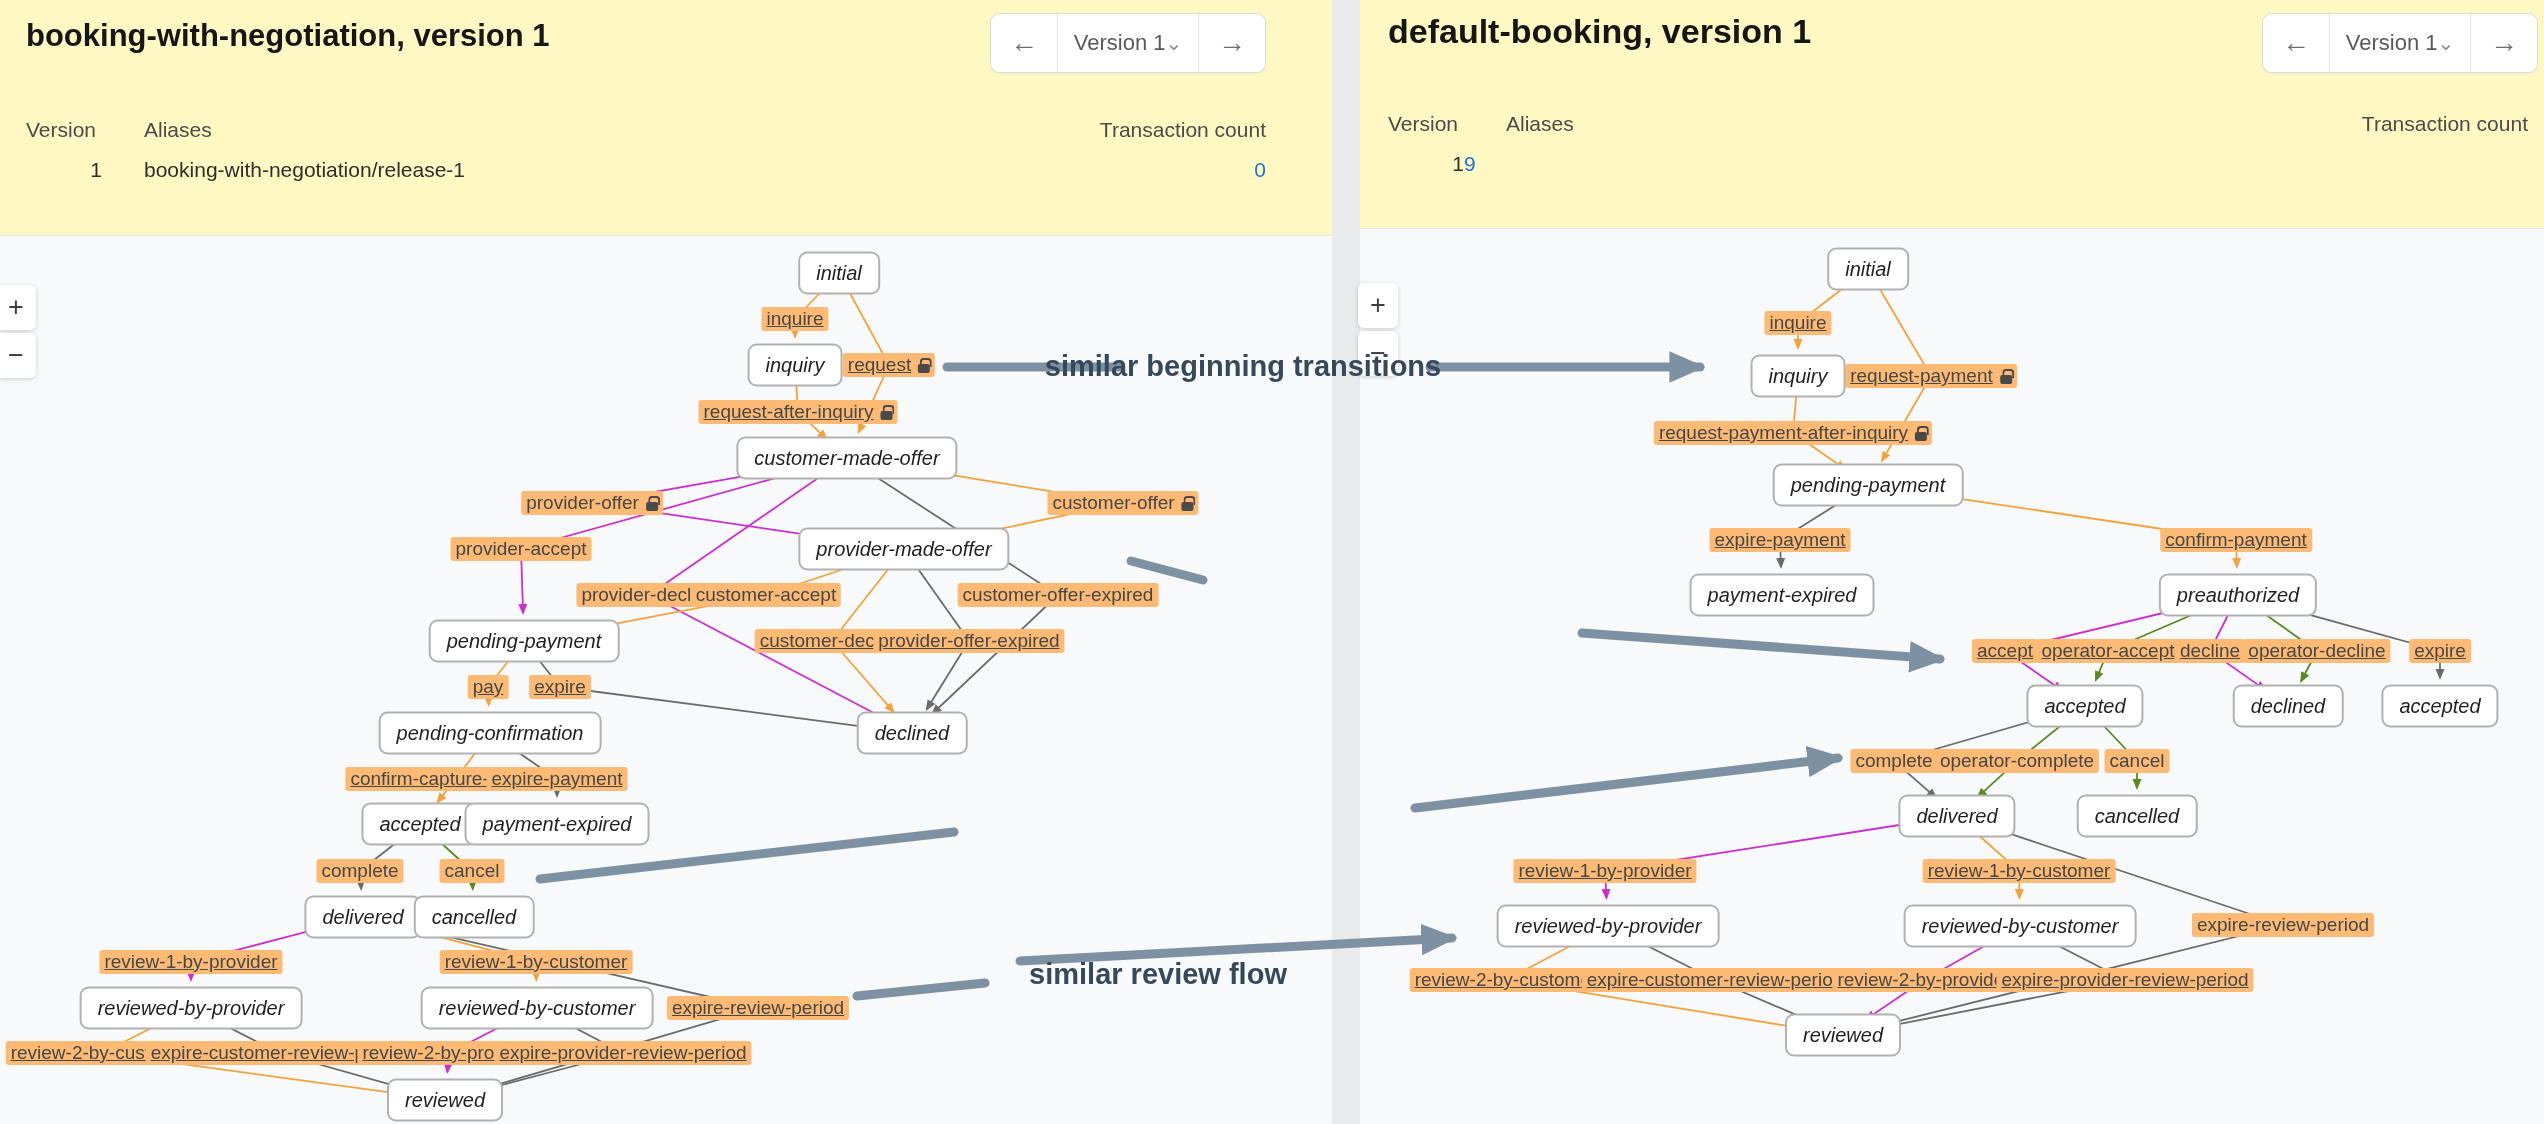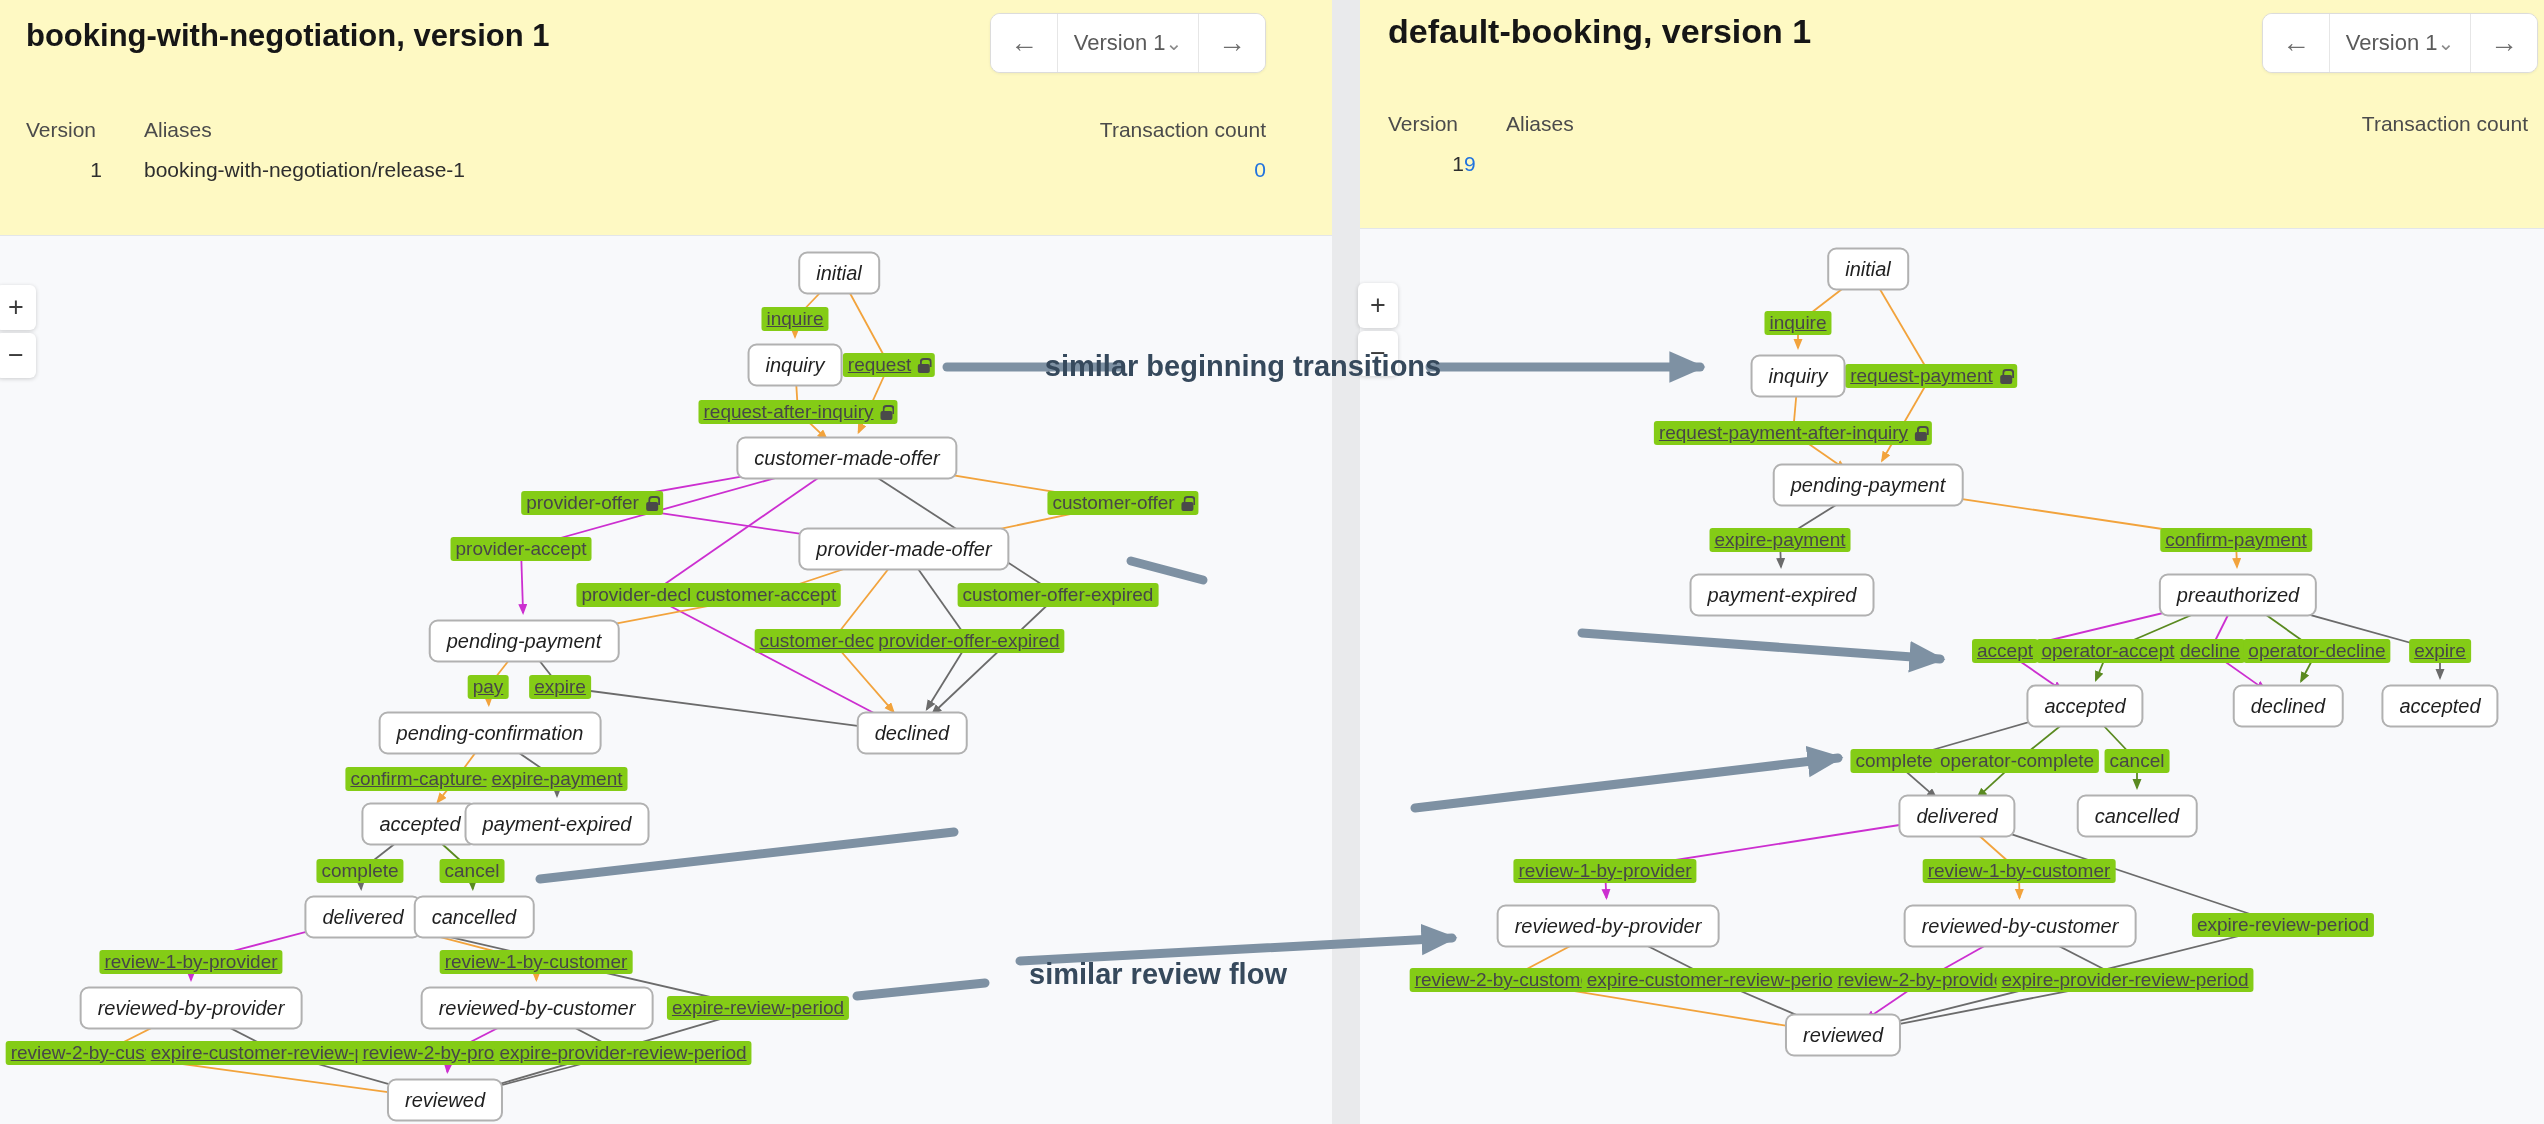--- a/index.html
+++ b/index.html
@@ -52,21 +52,21 @@
 
   #diagram-layer, #annotation-layer { position: absolute; left: 0; top: 0;
     width: 2544px; height: 1124px; pointer-events: none; }
   #edge-svg, #annotation-svg { position: absolute; left: 0; top: 0; }
 
   .state-node { position: absolute; transform: translate(-50%,-50%);
     background: #fff; border: 2px solid #b1b1b1; border-radius: 9px;
     padding: 8px 16px; font-size: 20px; font-style: italic; color: #1f1f1f;
     white-space: nowrap; pointer-events: auto; }
   .trans-label { position: absolute; transform: translate(-50%,-50%);
-    background: #84cc16; padding: 1px 5px; border-radius: 3px;
+    background: #fdba74; padding: 1px 5px; border-radius: 3px;
     font-size: 19px; color: #474747; white-space: nowrap; pointer-events: auto;
     display: flex; align-items: center; gap: 7px; cursor: pointer; }
   .trans-label.underline .t-text { text-decoration: underline; }
 
   .lock-icon { position: relative; display: inline-block; width: 12px; height: 9px;
     background: #4a4a4a; border-radius: 2px; margin-top: 6px; }
   .lock-icon::before { content: ""; position: absolute; left: 2px; top: -6px;
     width: 8px; height: 7px; border: 2px solid #4a4a4a; border-bottom: none;
     border-radius: 4px 4px 0 0; }
 

